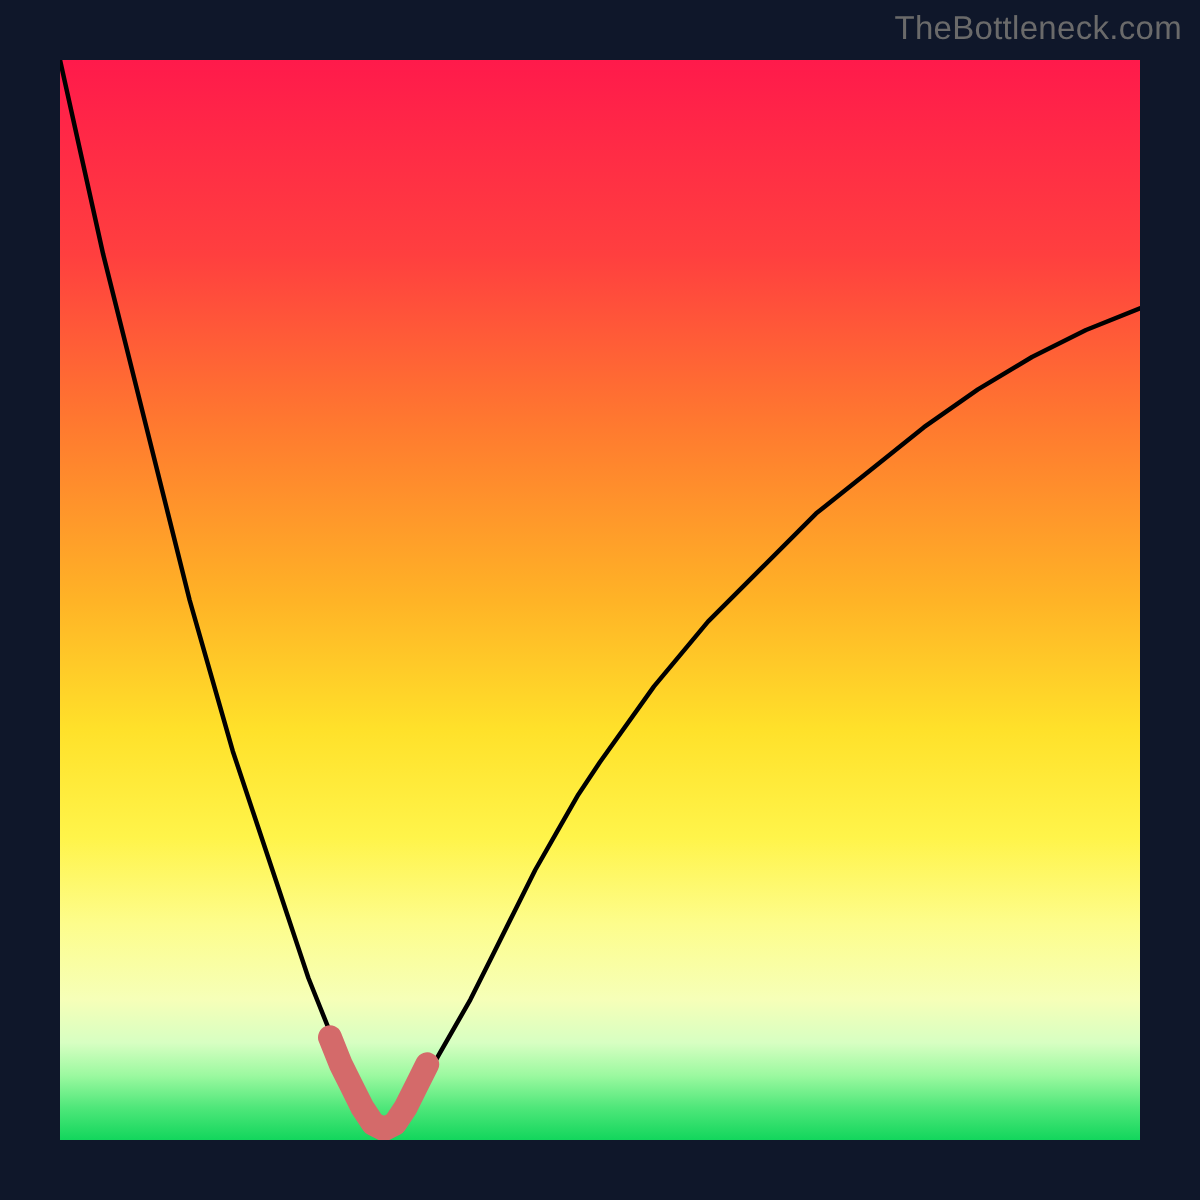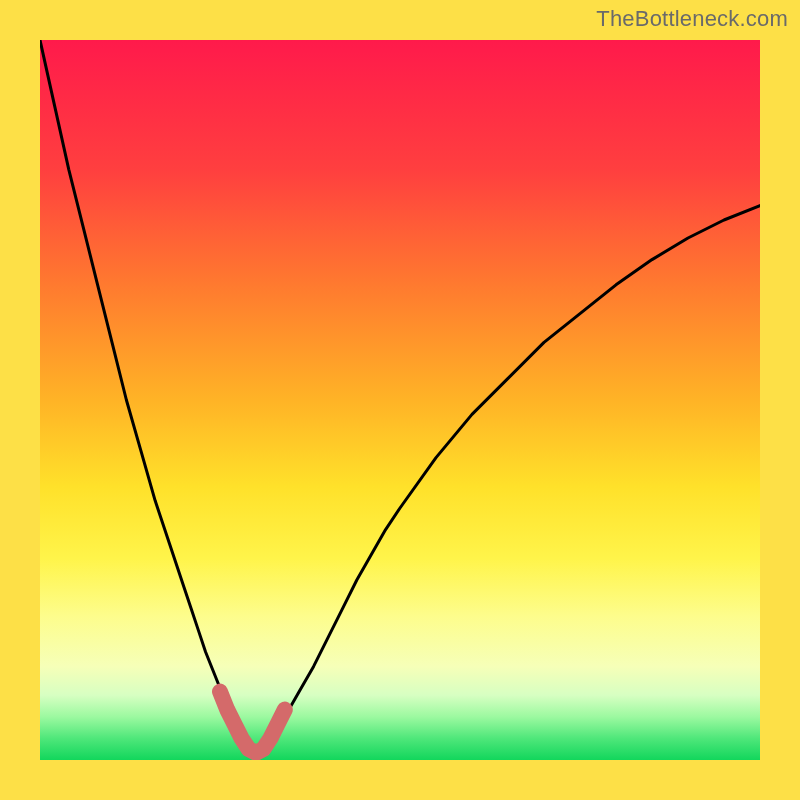--- a/index.html
+++ b/index.html
@@ -7,21 +7,21 @@
     padding: 0;
     width: 800px;
     height: 800px;
     background: #000;
     overflow: hidden;
     font-family: Arial, Helvetica, sans-serif;
   }
   .frame {
     position: absolute;
     inset: 0;
-    background: #fde047;
+    background: #0f172a;
     text-align: right;
   }
   .plot {
     position: absolute;
     left: 40px;
     top: 40px;
     width: 720px;
     height: 720px;
     overflow: hidden;
   }

